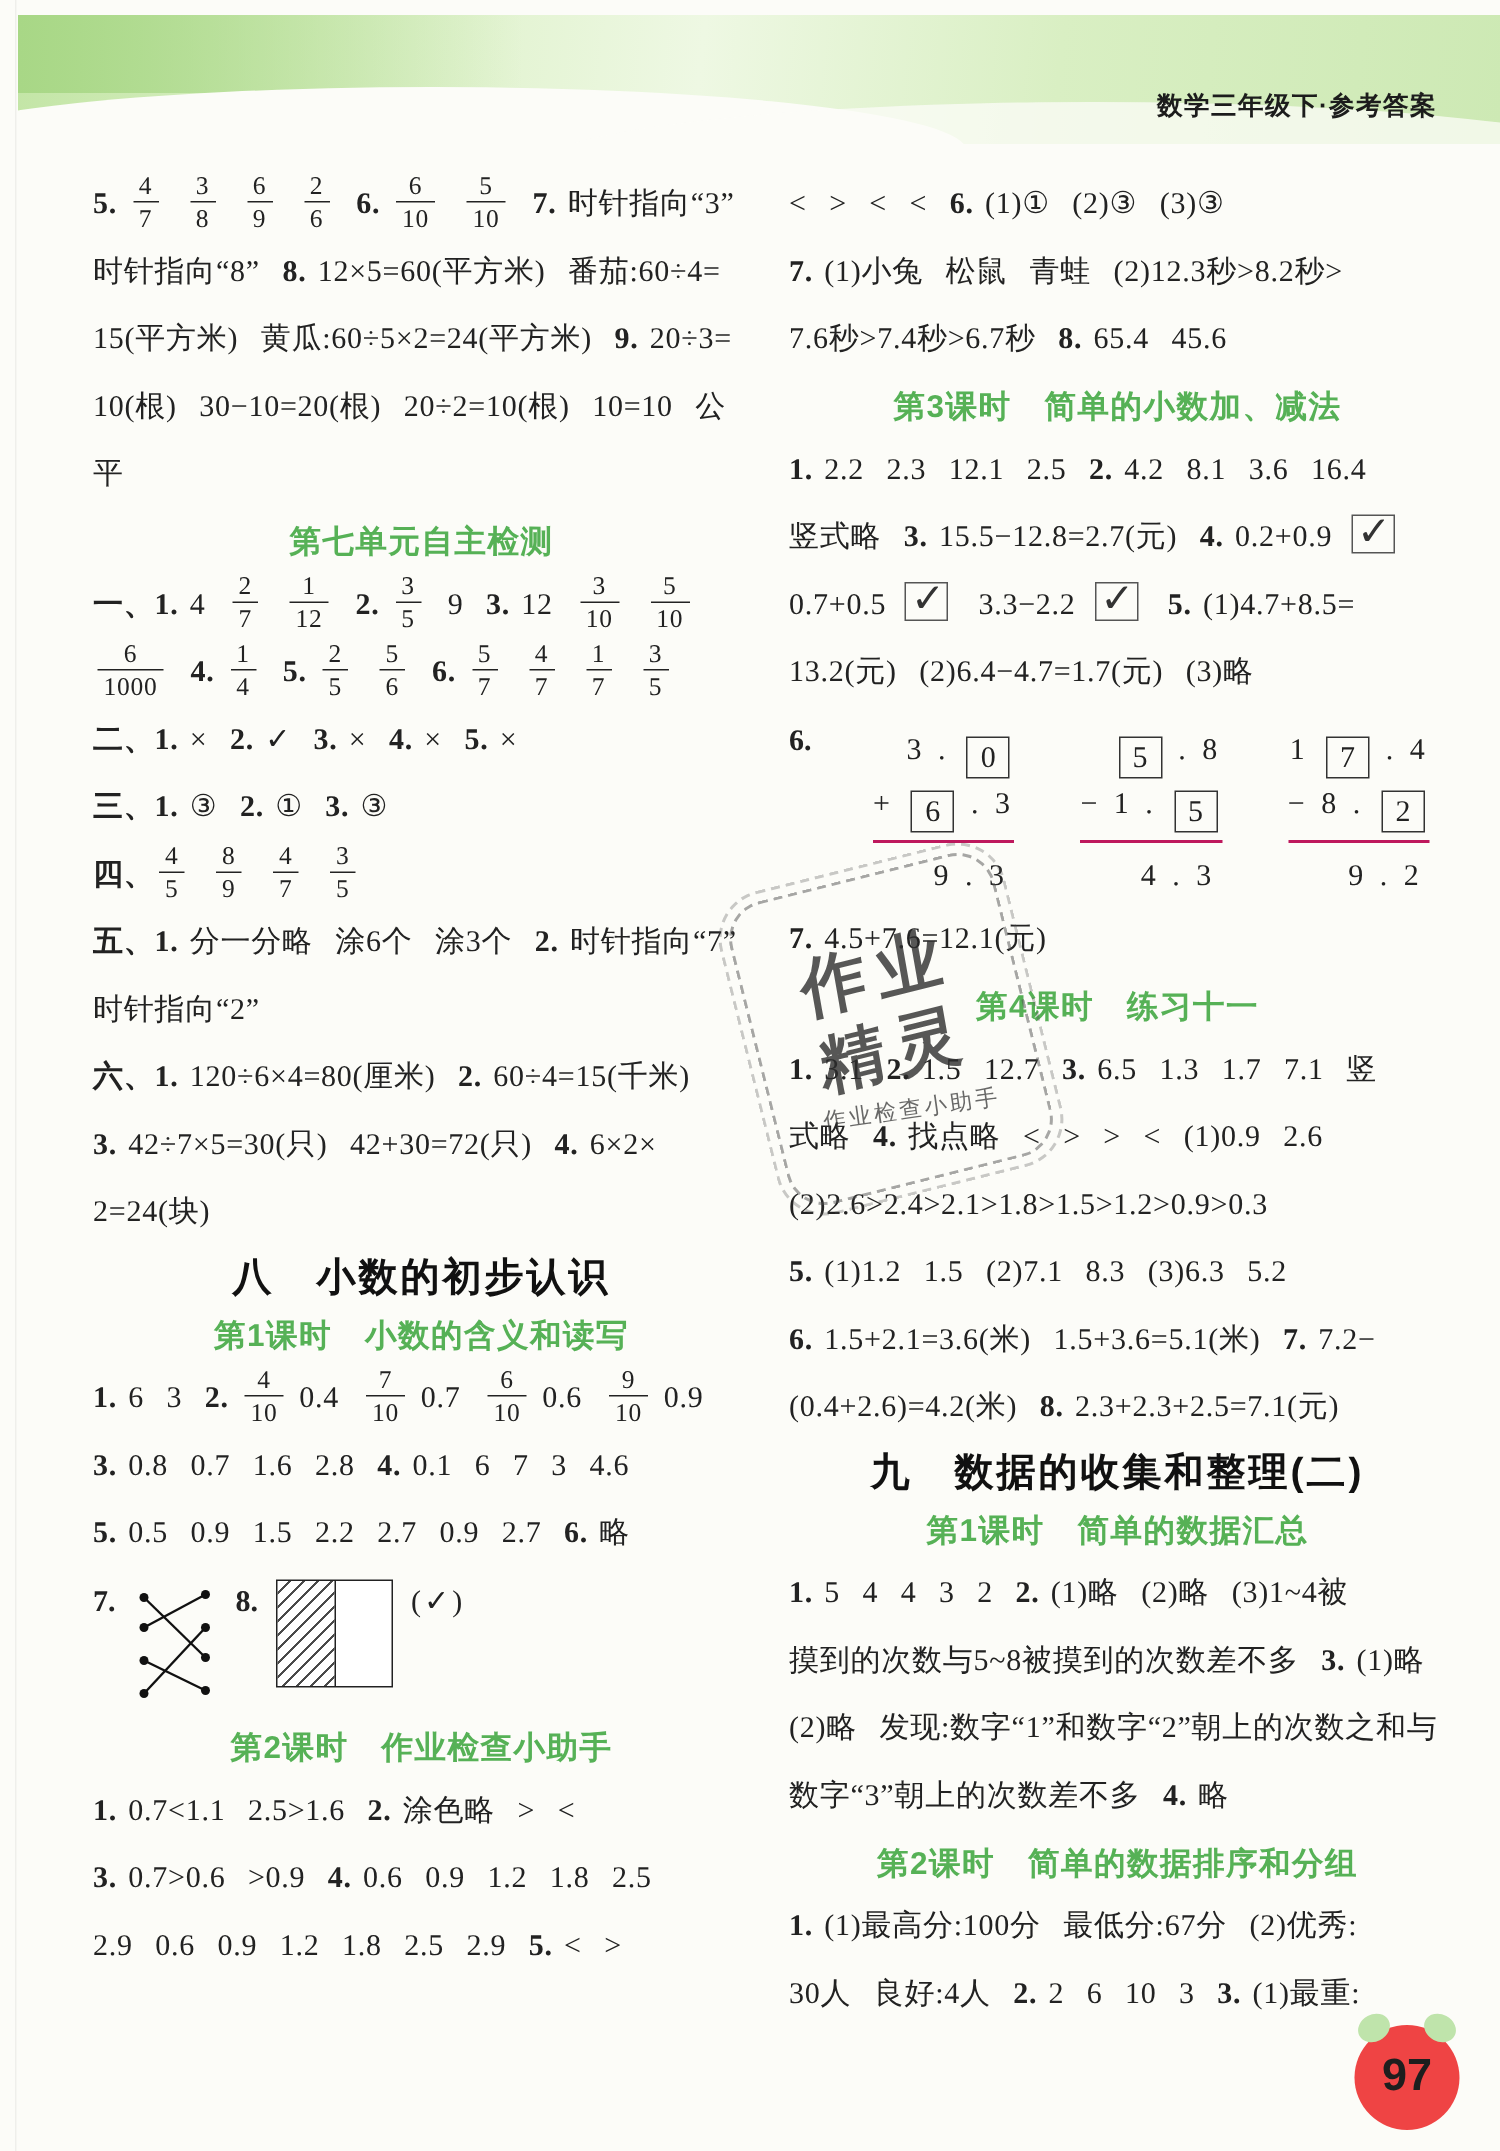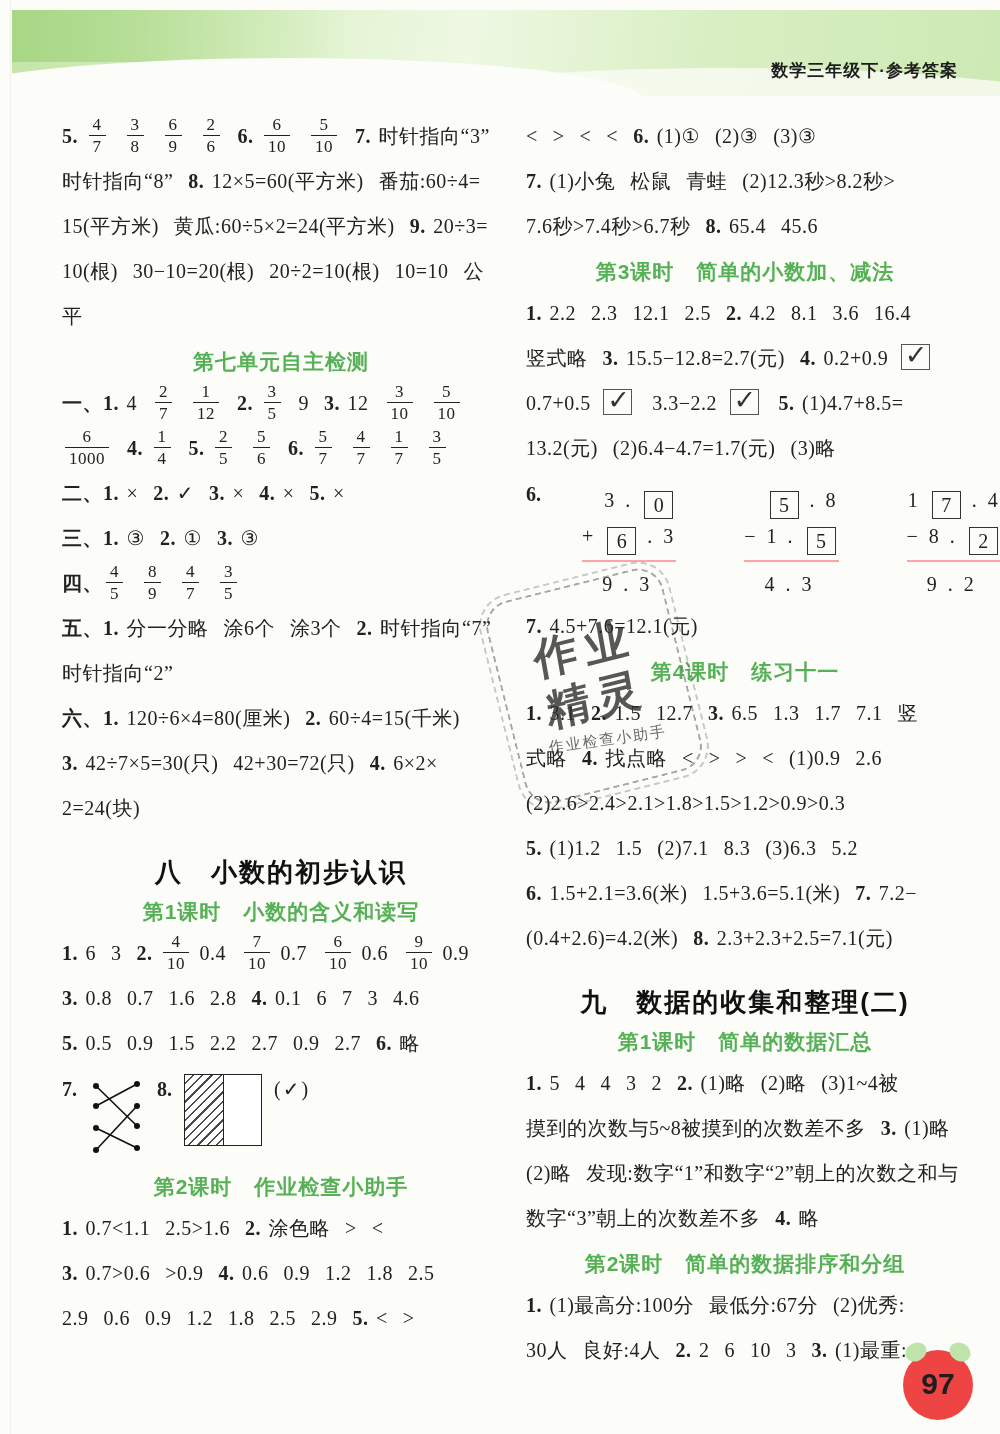--- a/index.html
+++ b/index.html
@@ -17,39 +17,39 @@
         background:rgba(252,252,248,.75);}
   .band-title{position:absolute;right:42px;bottom:14px;font-family:"Liberation Sans","DejaVu Sans",sans-serif;
         font-weight:bold;font-size:17px;letter-spacing:1px;color:#1c1c1c;}
   
   .col{position:absolute;top:114px;width:438px;}
   .col-left{left:62px;}
   .col-right{left:526px;}
   .line{line-height:45px;font-size:20px;white-space:pre-wrap;word-spacing:2px;letter-spacing:.5px;}
   .seg-label{font-weight:bold;}
   .h1{ text-align:center;font-family:"Liberation Sans","DejaVu Sans",sans-serif;font-weight:bold;
-       font-size:26px;line-height:34px;margin:24px 0 8px;letter-spacing:2px;color:#111;}
+       font-size:26px;line-height:34px;margin:3px 0 8px;letter-spacing:2px;color:#111;}
   .h2{ text-align:center;font-family:"Liberation Sans","DejaVu Sans",sans-serif;font-weight:bold;
        font-size:21px;line-height:26px;margin:10px 0 6px;letter-spacing:1px;color:#56b156;}
   .frac{display:inline-block;vertical-align:middle;text-align:center;line-height:1.12;
         font-size:17px;margin:0 3px;transform:translateY(-3px);}
   .frac .fn{display:block;padding:0 4px 1px;}
   .frac .fd{display:block;border-top:1.5px solid #222;padding:1px 4px 0;}
   .abox{display:inline-block;min-width:23px;height:26px;line-height:26px;border:1.5px solid #333;
         text-align:center;margin:0 3px;vertical-align:-5px;padding:0 2px;letter-spacing:0;}
   .chk{position:relative;display:inline-block;width:27px;height:24px;border:1.5px solid #555;
         margin:0 5px;vertical-align:-5px;}
   .chk-mark{position:absolute;left:3px;top:-12px;font-size:27px;color:#333;}
   
   .vmath{position:relative;padding-left:56px;margin:12px 0 2px;min-height:118px;}
   .vmath>.seg-label{position:absolute;left:0;top:0;font-size:20px;}
-  .vm-wrap{display:flex;gap:68px;}
+  .vm-wrap{display:flex;gap:44px;}
   .vm-prob{display:inline-flex;flex-direction:column;font-size:20px;letter-spacing:3px;}
   .vm-row{display:block;text-align:right;line-height:35px;white-space:pre;}
-  .vm-res{border-top:2px solid #fca5a5;margin-top:5px;padding:5px 4px 0 0;text-align:center;}
+  .vm-res{border-top:2px solid #be185d;margin-top:5px;padding:5px 4px 0 0;}
   
   .figline{display:flex;align-items:flex-start;gap:12px;padding:8px 0 6px;font-size:20px;}
   .figline .seg-label{line-height:30px;}
   .cross-svg{margin-top:2px;}
   .rect8{display:inline-block;width:76px;height:70px;border:1.5px solid #222;position:relative;background:#fff;}
   .rect8 .hatch{position:absolute;left:0;top:0;bottom:0;width:50%;border-right:1.5px solid #222;
         background:repeating-linear-gradient(135deg,rgba(0,0,0,0) 0 5px,#4a4a4a 5px 6.6px);}
   .fig-suffix{line-height:30px;letter-spacing:2px;}
   
   .stamp{position:absolute;left:503px;top:582px;width:178px;height:204px;transform:rotate(-14deg);

